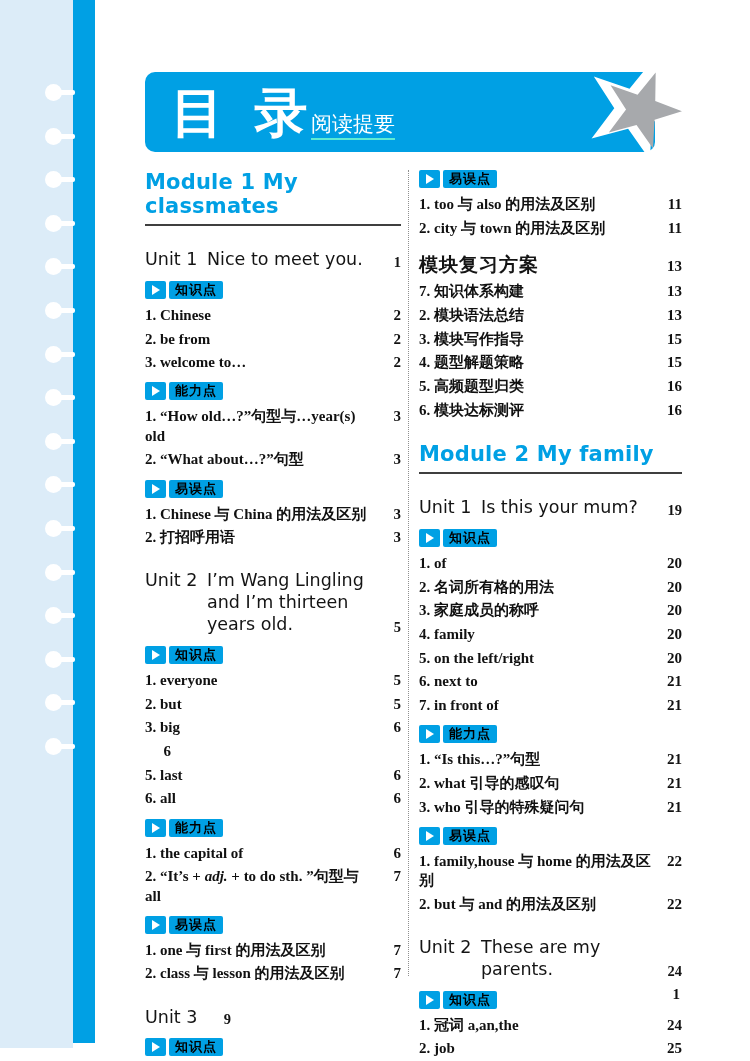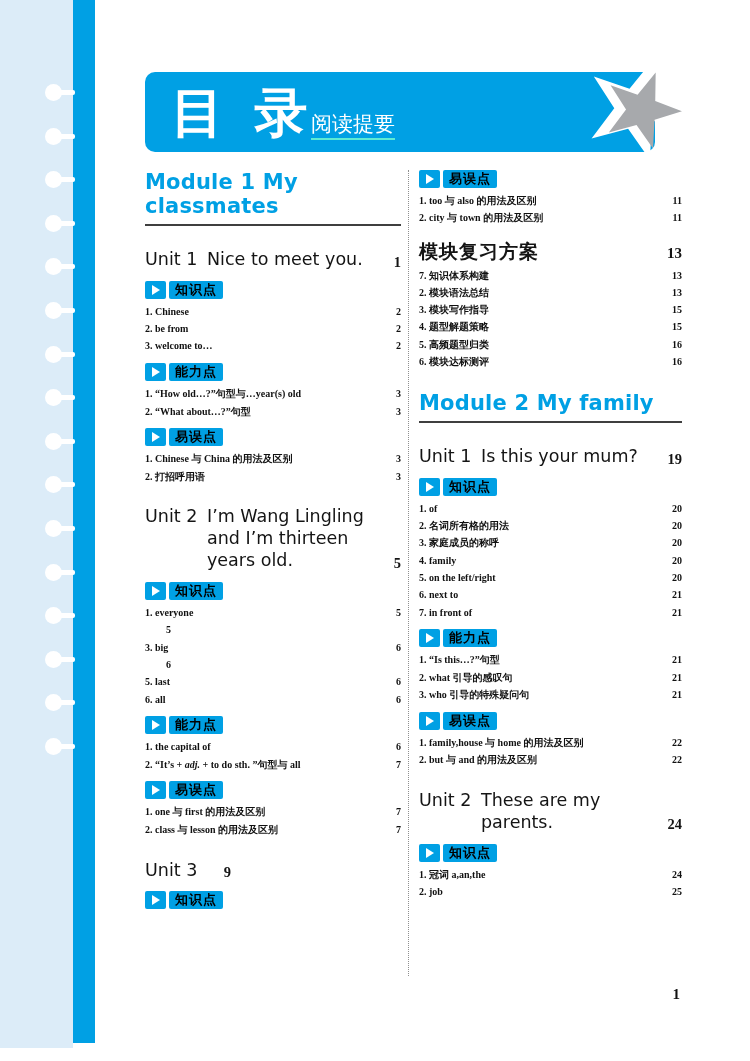--- a/index.html
+++ b/index.html
@@ -29,21 +29,21 @@
   .module-block{margin-top:22px;}
   .col > .module-block:first-child,.col > *:first-child{margin-top:0;}
   .unit-row{display:flex;margin-top:23px;font-size:17.5px;color:#141414;font-family:"DejaVu Sans",sans-serif;line-height:1.25;}
   .unit-label{width:62px;flex:0 0 62px;}
   .unit-title{flex:1;padding-right:4px;}
   .unit-page{flex:0 0 24px;text-align:right;align-self:flex-end;font-size:14.5px;font-weight:bold;font-family:"Liberation Serif",serif;}
   .badge-row{display:flex;align-items:center;margin-top:10px;margin-bottom:7px;height:18px;}
   .badge-play{width:21px;height:18px;background:#00a0e4;border-radius:2px;position:relative;margin-right:3px;}
   .badge-play::after{content:"";position:absolute;left:7px;top:4px;border-left:8px solid #ffffff;border-top:5px solid transparent;border-bottom:5px solid transparent;}
   .badge-label{background:#00a0e4;color:#000000;font-size:13px;font-weight:bold;height:18px;line-height:18px;padding:0 6px;border-radius:2px;letter-spacing:1px;}
-  .item-row{display:flex;align-items:flex-start;margin-top:4.5px;font-size:10px;font-weight:bold;color:#111111;font-family:"Liberation Serif","DejaVu Sans",serif;line-height:1.28;}
+  .item-row{display:flex;align-items:flex-start;margin-top:4.5px;font-size:15px;font-weight:bold;color:#111111;font-family:"Liberation Serif","DejaVu Sans",serif;line-height:1.28;}
   .item-text{flex:1;padding-right:4px;}
   .item-page{flex:0 0 26px;text-align:right;}
   .heading-row{display:flex;align-items:baseline;margin-top:14px;margin-bottom:2px;font-size:19px;font-weight:bold;color:#141414;}
   .heading-text{flex:1;letter-spacing:1px;font-family:Liberation Serif, serif;}
   .heading-page{flex:0 0 26px;text-align:right;font-size:15px;font-family:"Liberation Serif",serif;}
   .folio{position:absolute;left:648px;top:986px;width:32px;text-align:right;font-size:15px;font-weight:bold;color:#111111;font-family:"Liberation Serif",serif;}
   i{font-style:italic;}
 </style>
 </head>
 <body>
@@ -141,20 +141,21 @@
       </div>
       <div class="badge-row">
         <span class="badge-play"></span>
         <span class="badge-label">知识点</span>
       </div>
       <div class="item-row">
         <span class="item-text">1. everyone</span>
         <span class="item-page">5</span>
       </div>
       <div class="item-row">
+        <span class="item-text">2. but</span>
         <span class="item-page">5</span>
       </div>
       <div class="item-row">
         <span class="item-text">3. big</span>
         <span class="item-page">6</span>
       </div>
       <div class="item-row">
         <span class="item-page">6</span>
       </div>
       <div class="item-row">

